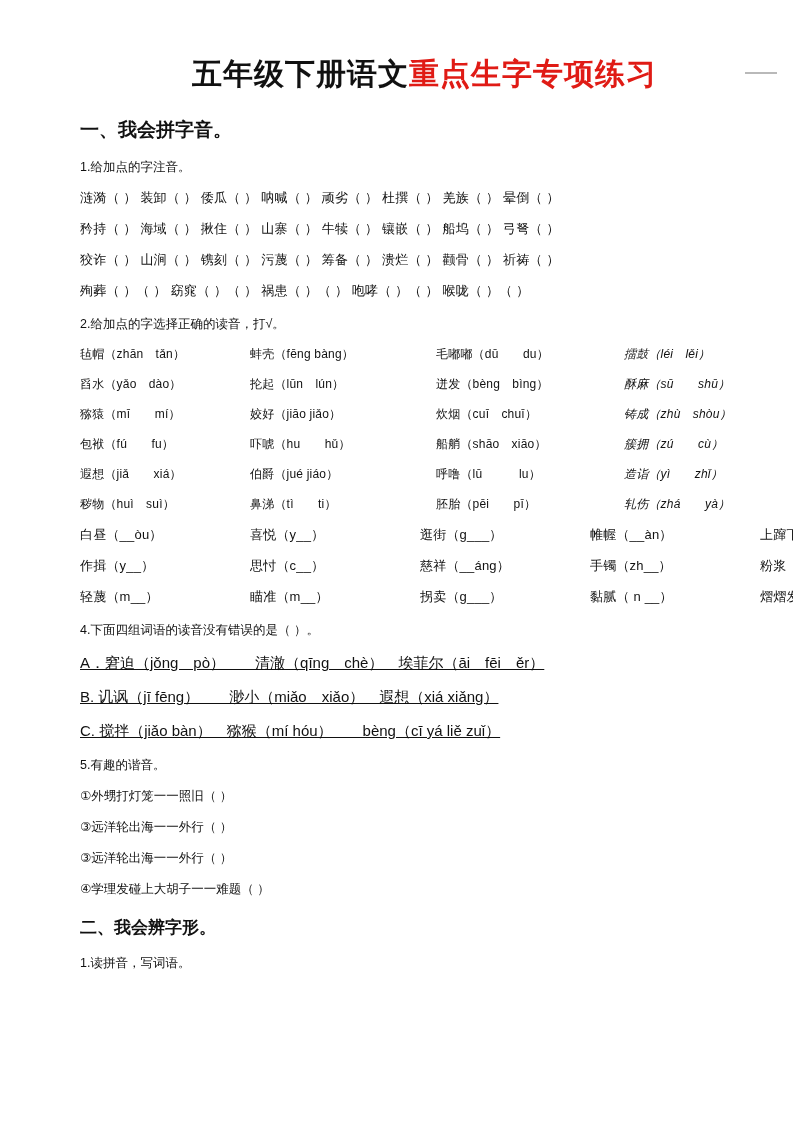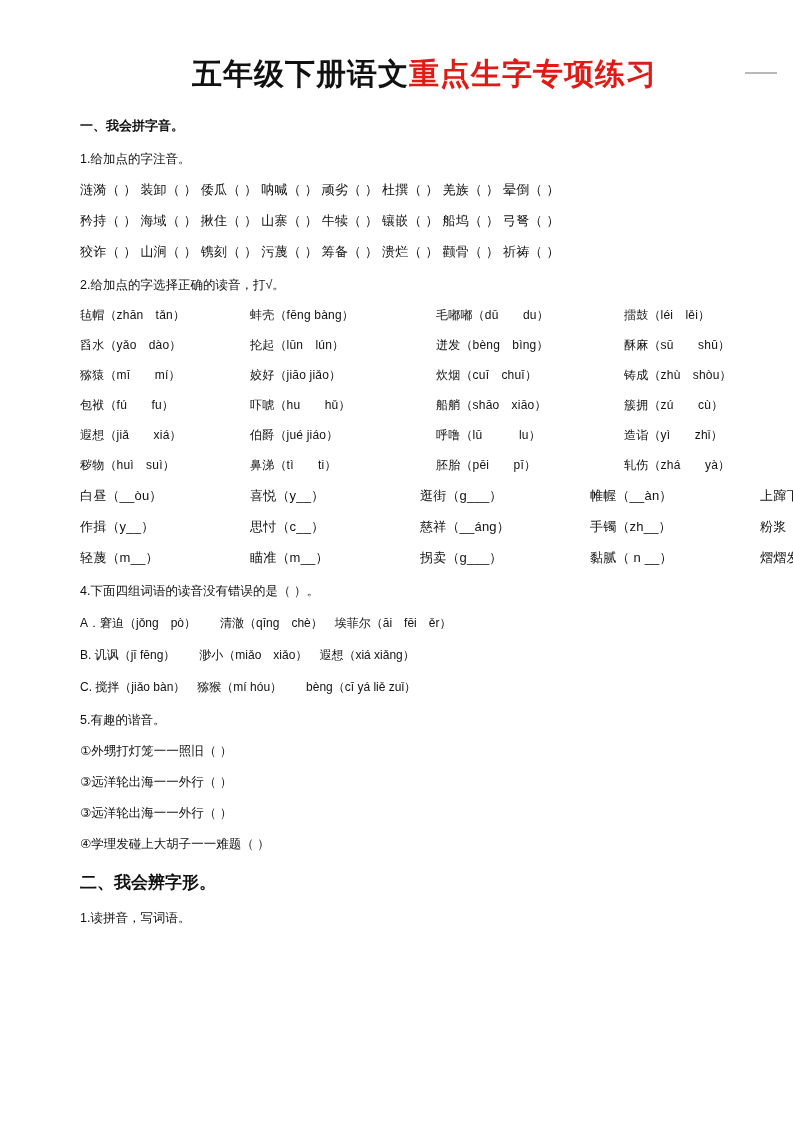--- a/index.html
+++ b/index.html
@@ -35,21 +35,21 @@
   .title .red { color: #e01b15; }
   .title-rule {
     position: absolute;
     right: 44px;
     top: 72px;
     width: 32px;
     height: 2px;
     background: #b9b9b9;
   }
   .section-head {
-    font-size: 13px;
+    font-size: 19px;
     font-weight: bold;
     margin: 22px 0 0 0;
   }
   .q {
     font-size: 12.5px;
     margin: 16px 0 0 0;
   }
   .line {
     font-size: 13px;
     margin: 13px 0 0 0;
@@ -60,26 +60,27 @@
     display: flex;
     white-space: nowrap;
     gap: 18px;
   }
   .cols > div {
     flex: 0 0 auto;
   }
   .w-a { width: 152px; }
   .w-b { width: 168px; }
   .w-c { width: 170px; }
-  .w-d { width: 160px; }
+  .w-d { width: 160px; font-style: italic; }
   .py { font-size: 12px; }
   .choice {
-    font-size: 12px;
+    font-size: 15px;
     margin: 15px 0 0 0;
     white-space: nowrap;
+    text-decoration: underline;
   }
   .item {
     font-size: 12.5px;
     margin: 14px 0 0 0;
   }
   .sec2 {
     font-size: 17px;
     font-weight: bold;
     margin: 18px 0 0 0;
   }
@@ -99,20 +100,21 @@
     <span class="black">五年级下册语文</span><span class="red">重点生字专项练习</span>
   </h1>
 
   <div class="section-head">一、我会拼字音。</div>
 
   <div class="q">1.给加点的字注音。</div>
 
   <div class="line">涟漪（    ）  装卸（    ）  倭瓜（    ）  呐喊（    ）  顽劣（    ）  杜撰（    ）  羌族（    ）  晕倒（    ）</div>
   <div class="line">矜持（    ）  海域（    ）  揪住（    ）  山寨（    ）  牛犊（    ）  镶嵌（    ）  船坞（    ）  弓弩（    ）</div>
   <div class="line">狡诈（    ）  山涧（    ）  镌刻（    ）  污蔑（    ）  筹备（    ）  溃烂（    ）  颧骨（    ）  祈祷（    ）</div>
+  <div class="line">殉葬（    ）（    ）  窈窕（    ）（    ）  祸患（    ）（    ）  咆哮（    ）（    ）  喉咙（    ）（    ）</div>
 
   <div class="q">2.给加点的字选择正确的读音，打√。</div>
 
   <div class="line cols">
     <div class="w-a py">毡帽（zhān　tǎn）</div>
     <div class="w-b py">蚌壳（fēng bàng）</div>
     <div class="w-c py">毛嘟嘟（dū　　du）</div>
     <div class="w-d py">擂鼓（léi　lěi）</div>
   </div>
   <div class="line cols">

